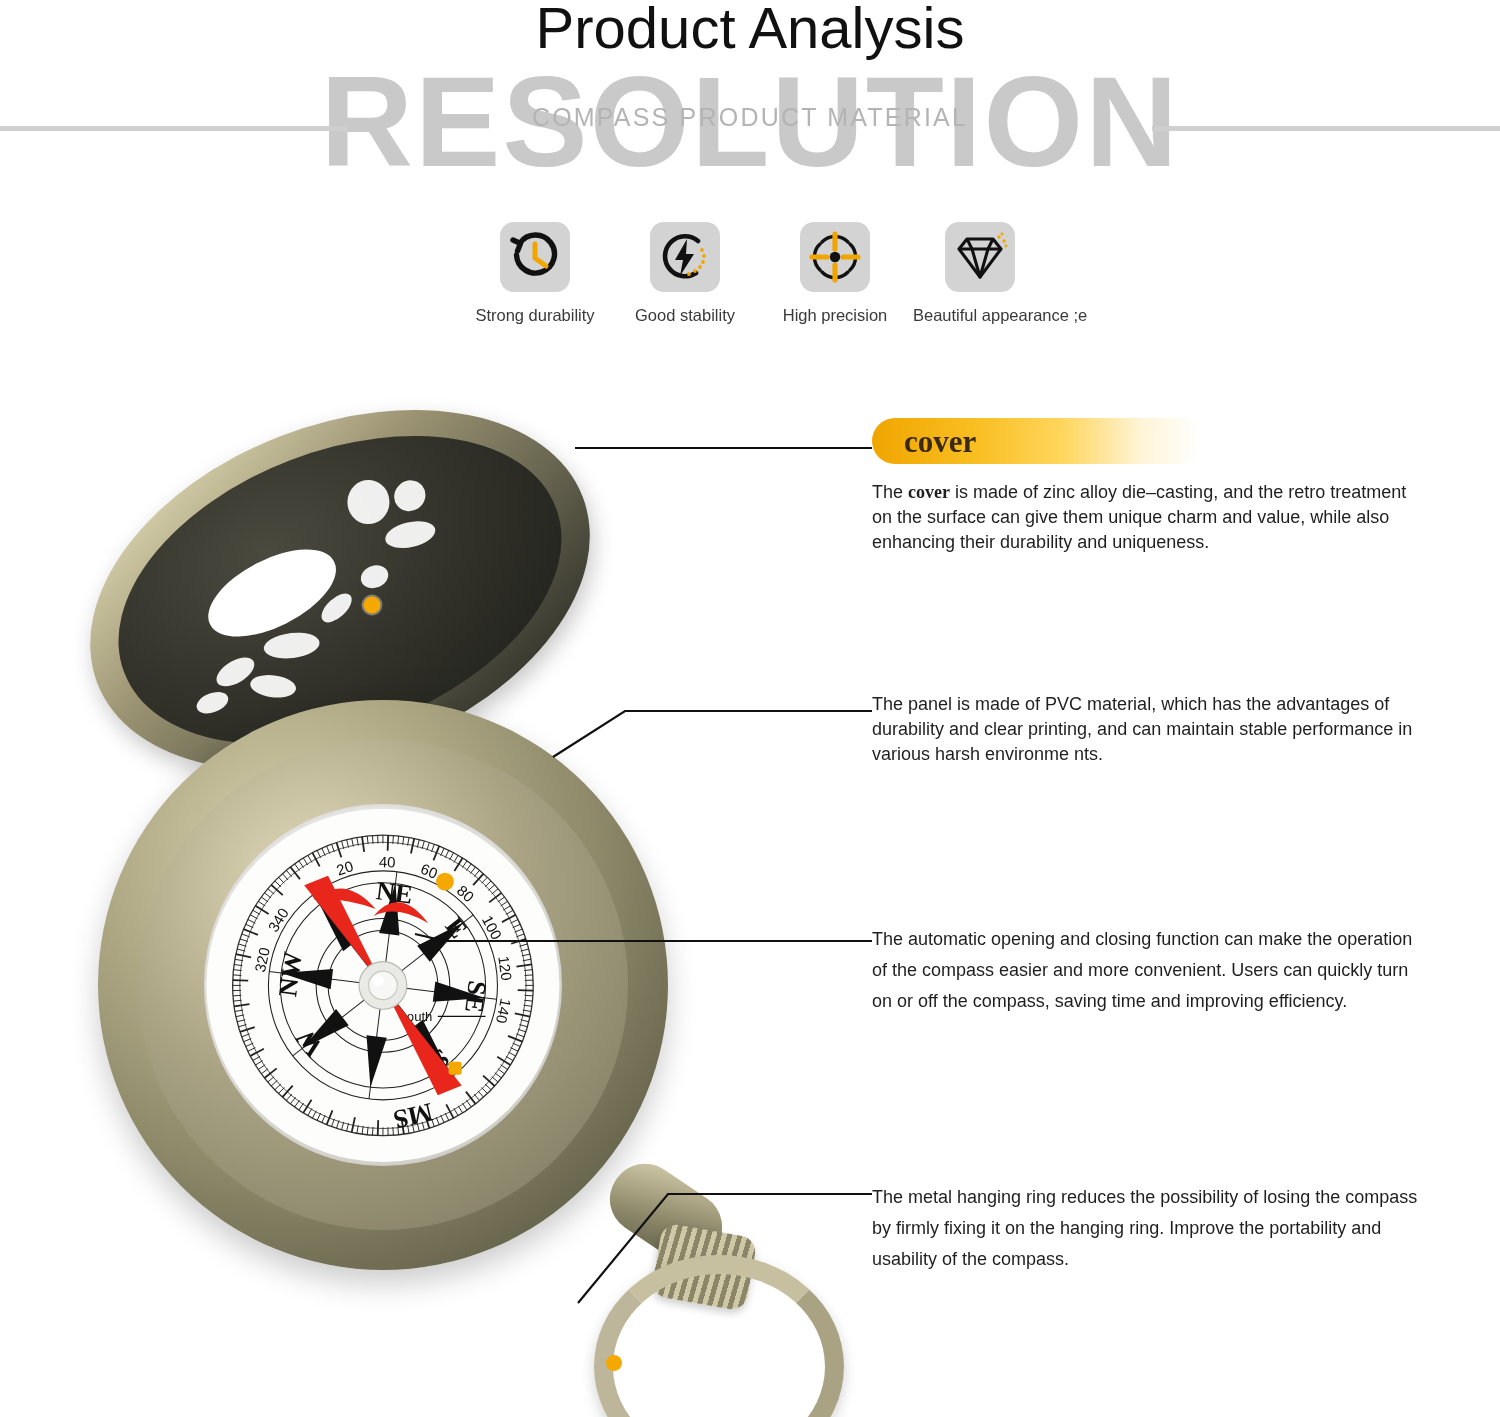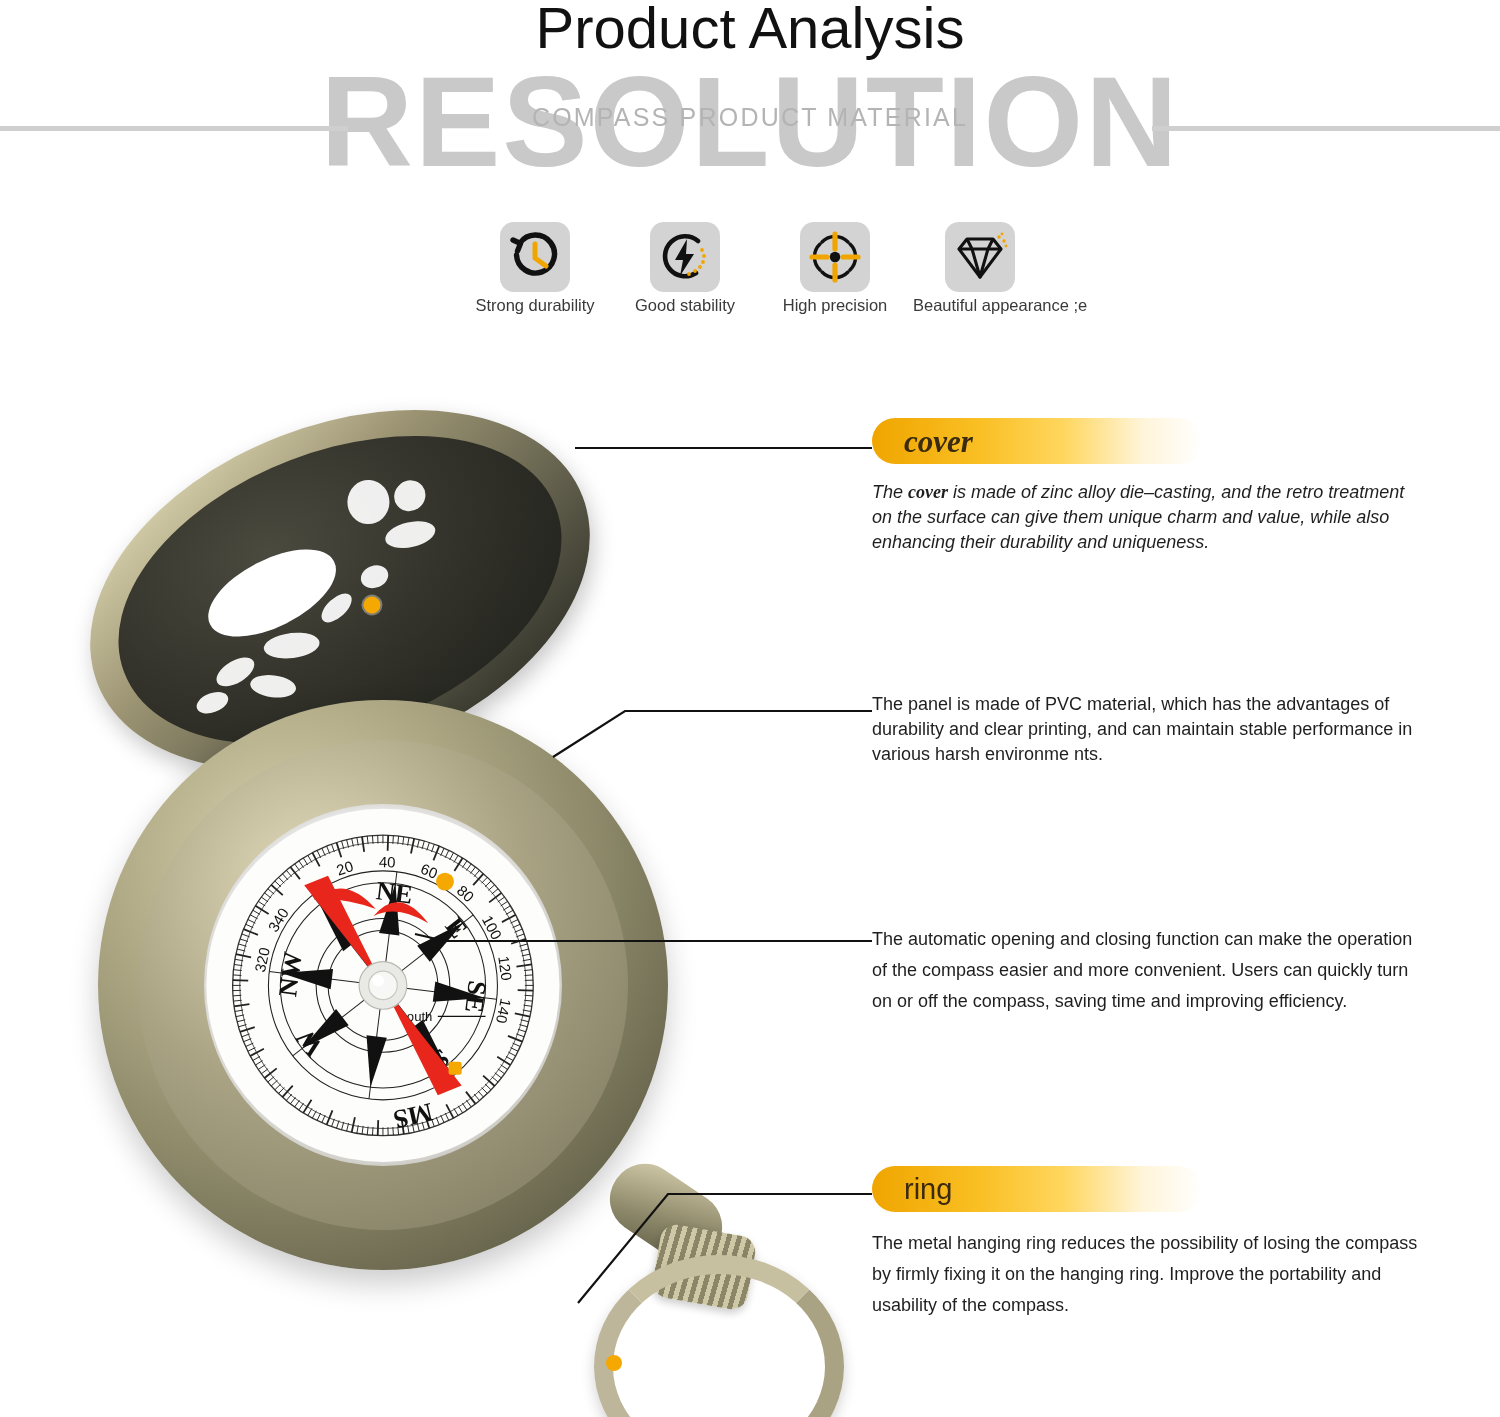--- a/index.html
+++ b/index.html
@@ -32,21 +32,21 @@
   #rule-right{left:1152px;width:348px;}
 
   
   #features{position:absolute;left:465px;top:222px;width:620px;height:120px;}
   .feat{position:absolute;top:0;text-align:center;}
   .feat-box{
     width:70px;height:70px;border-radius:14px;background:#d3d3d3;
     margin:0 auto;position:relative;
   }
   .feat-label{
-    margin-top:4px;font-size:16.5px;color:#3a3a3a;white-space:nowrap;
+    margin-top:14px;font-size:16.5px;color:#3a3a3a;white-space:nowrap;
   }
   #feat-0{left:0;width:140px;}
   #feat-1{left:150px;width:140px;}
   #feat-2{left:300px;width:140px;}
   #feat-3{left:448px;width:200px;}
   #feat-3 .feat-box{margin:0 0 0 32px;}
   #feat-3 .feat-label{text-align:left;padding-left:0;}
 
   
   #product{position:absolute;left:60px;top:400px;width:800px;height:1010px;}
@@ -121,21 +121,21 @@
     position:absolute;left:546px;top:955px;width:16px;height:16px;border-radius:50%;
     background:#f5a800;
   }
 
   
   #leaders{position:absolute;left:0;top:0;width:1500px;height:1417px;pointer-events:none;}
 
   
   #panels{position:absolute;left:872px;top:418px;width:560px;}
   .panel{position:absolute;left:0;width:560px;}
-  #panel-0{top:0;font-style:italic;}
+  #panel-0{top:0;}
   #panel-1{top:258px;}
   #panel-2{top:490px;}
   #panel-3{top:748px;}
 
   .badge{
     position:relative;height:46px;width:330px;
     border-top-left-radius:23px;border-bottom-left-radius:23px;
     border-top-right-radius:23px;border-bottom-right-radius:23px;
     background:linear-gradient(90deg,#f0a500 0%,#f9bf23 32%,#ffd65e 58%,rgba(255,236,186,.55) 82%,rgba(255,255,255,0) 100%);
     display:flex;align-items:center;
@@ -551,18 +551,15 @@
 
   <div class="panel" id="panel-1">
     <div class="body tight">The panel is made of PVC material, which has the advantages of durability and clear printing, and can maintain stable performance in various harsh environme nts.</div>
   </div>
 
   <div class="panel" id="panel-2">
     <div class="body loose">The automatic opening and closing function can make the operation of the compass easier and more convenient. Users can quickly turn on or off the compass, saving time and improving efficiency.</div>
   </div>
 
   <div class="panel" id="panel-3">
-    <div class="badge">
-      <span class="badge-text">ring</span>
-    </div>
     <div class="body loose">The metal hanging ring reduces the possibility of losing the compass by firmly fixing it on the hanging ring. Improve the portability and usability of the compass.</div>
   </div>
 </div>
 
 </body></html>

